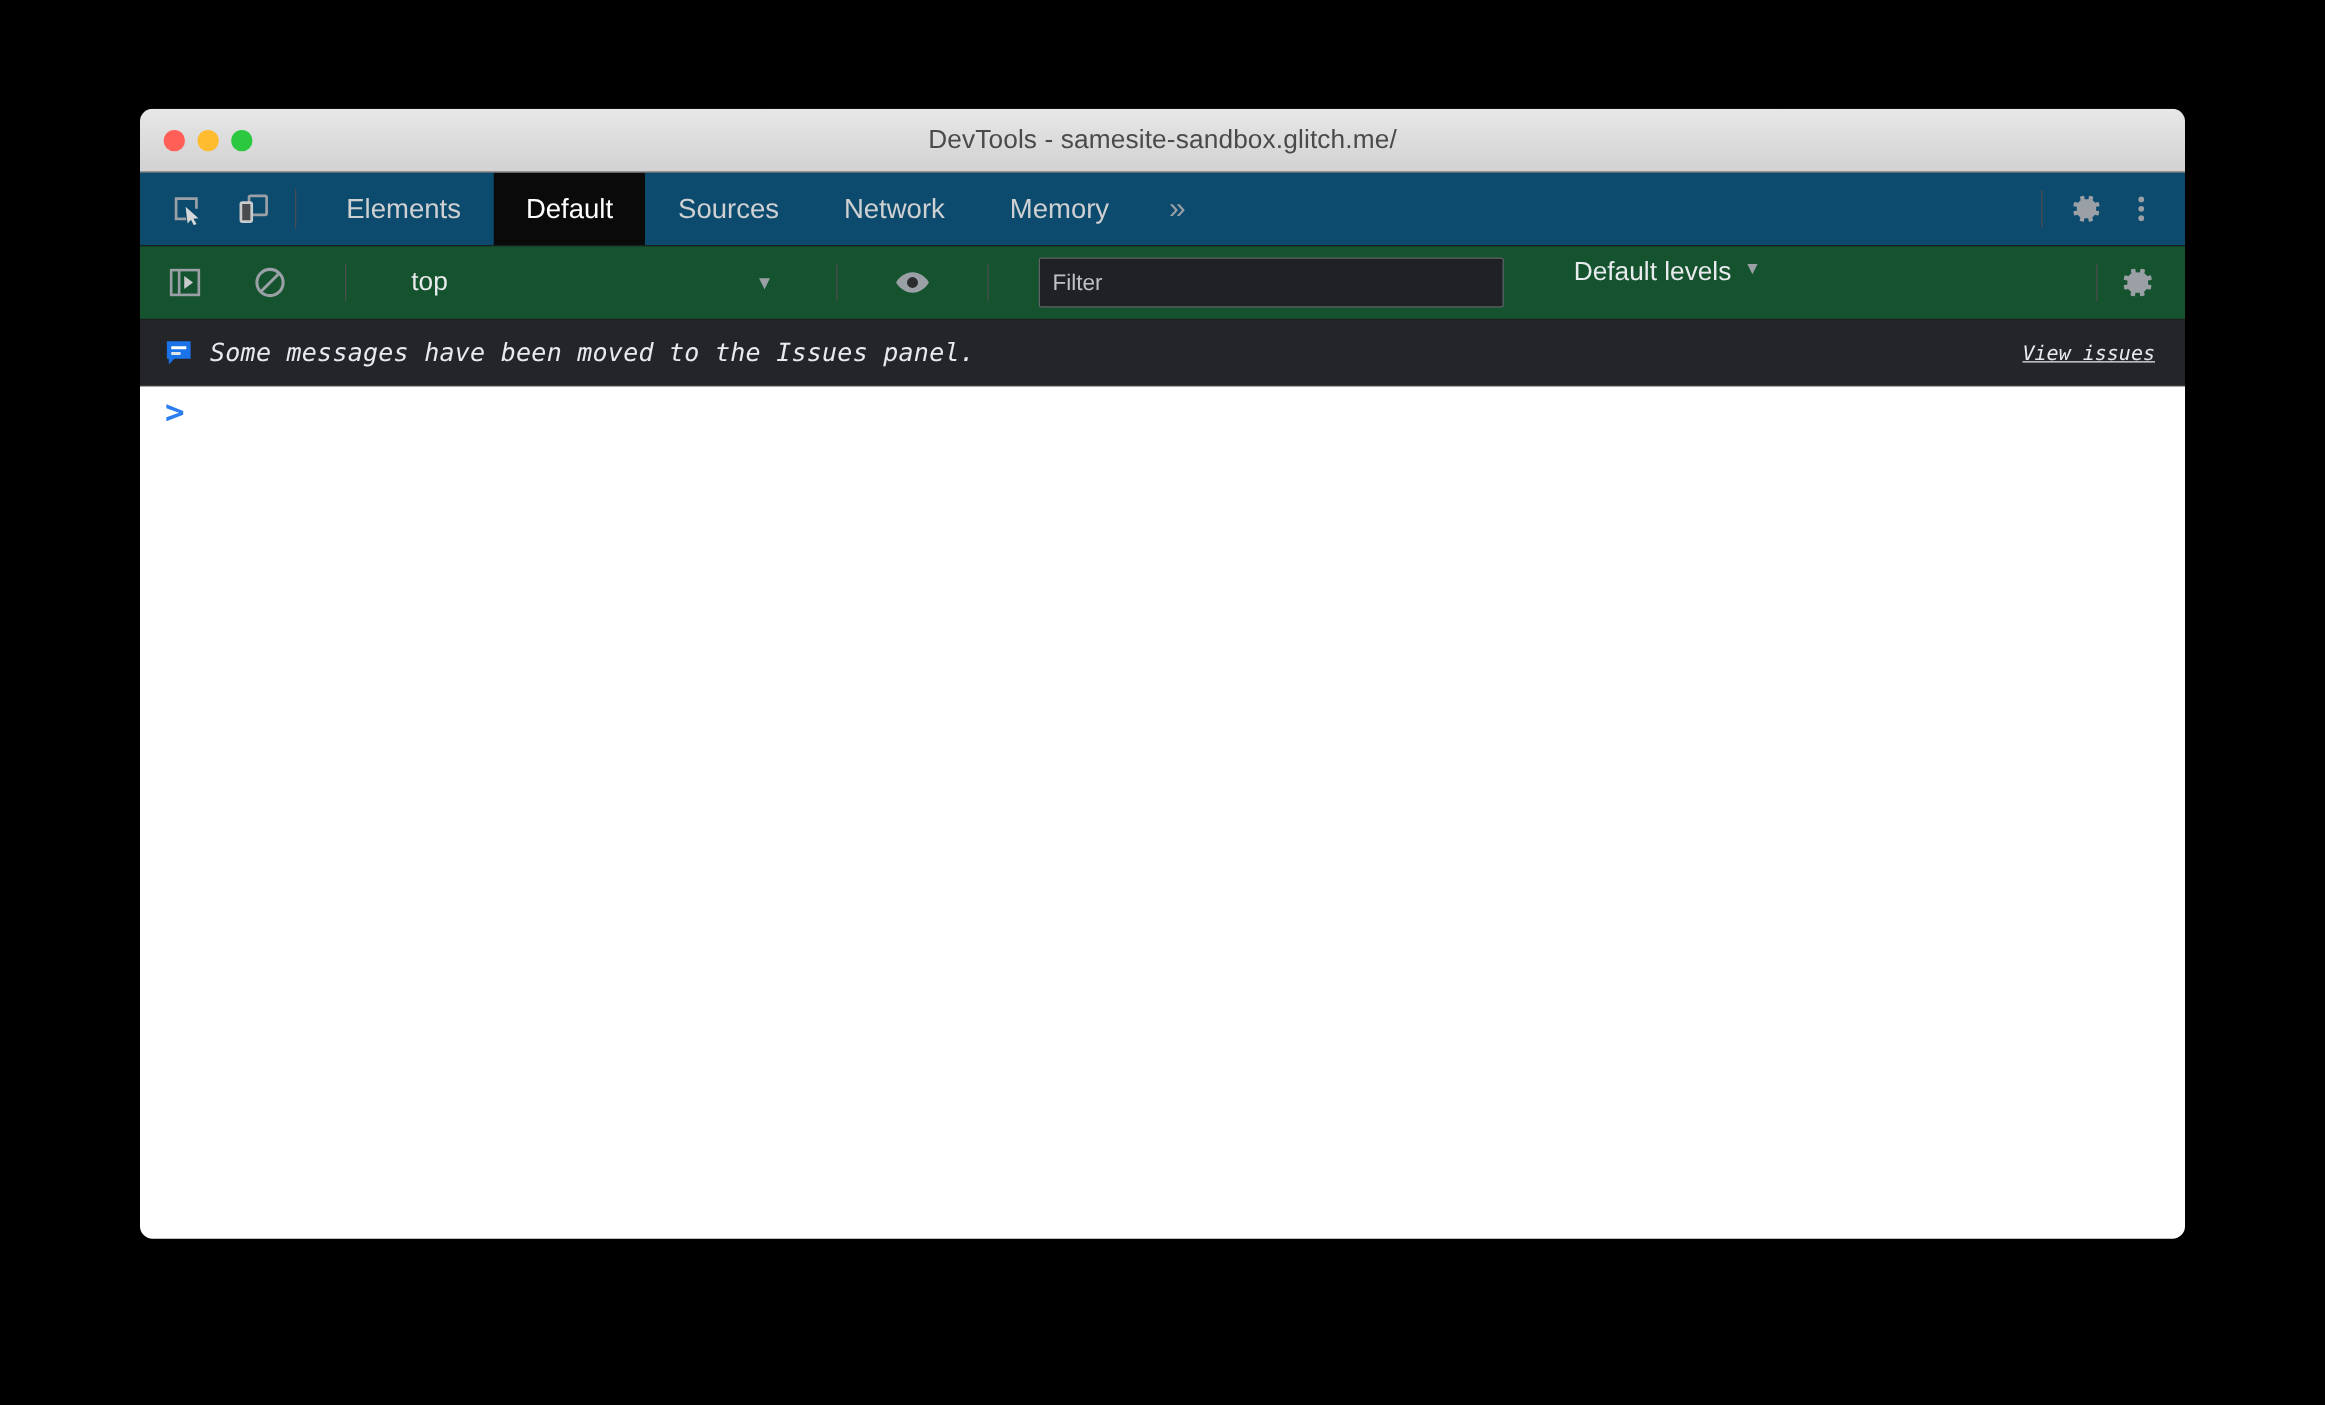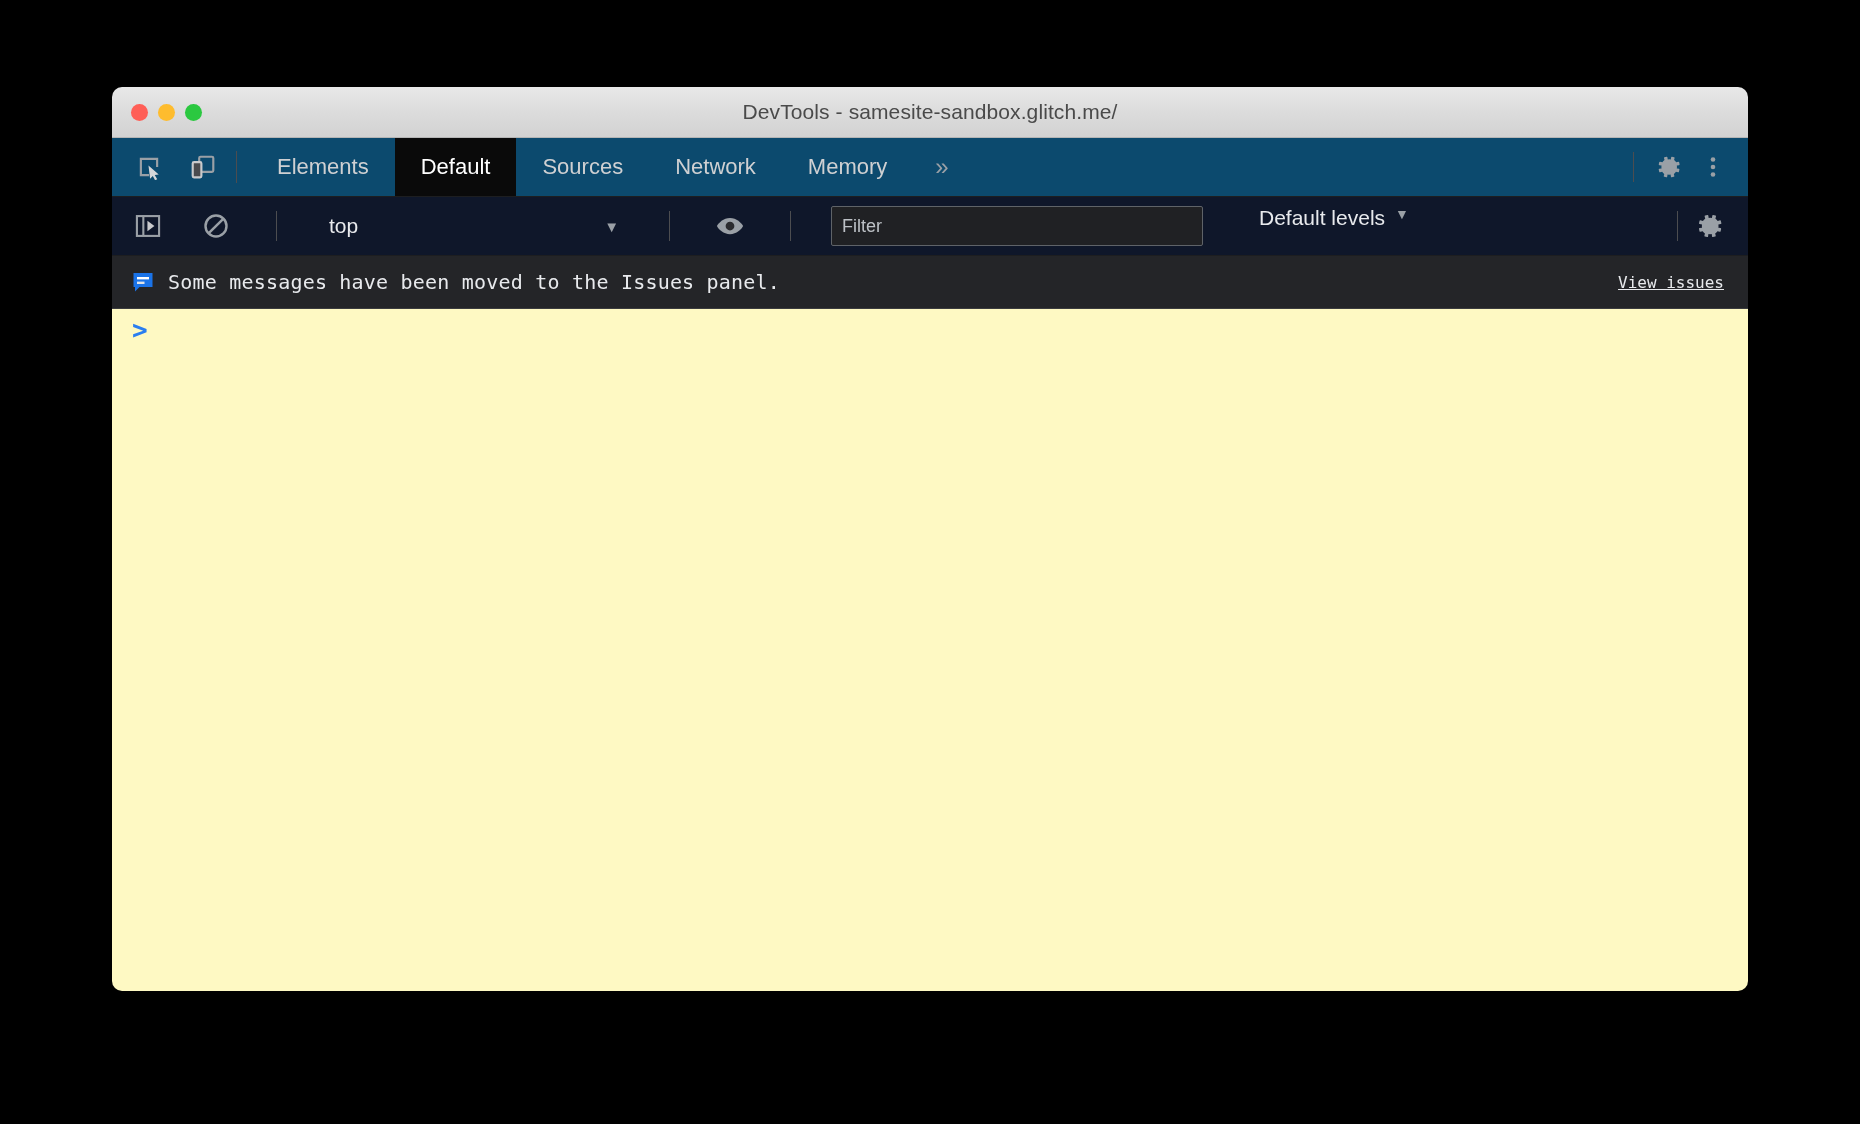--- a/index.html
+++ b/index.html
@@ -129,21 +129,21 @@
   .tb-rsep {
     width: 1px;
     background: #4c4d50;
     height: 30px;
     margin: 0 10px;
   }
 
   
   .consolebar {
     height: 58px;
-    background: #0f172a;
+    background: #14532d;
     display: flex;
     align-items: center;
     border-bottom: 1px solid #1d1e20;
     padding-left: 16px;
     gap: 28px;
   }
   .cb-iconbtn {
     width: 40px;
     height: 40px;
     display: flex;
@@ -199,23 +199,24 @@
   .levels .caret { font-size: 14px; margin-left: 10px; }
   .consolebar-spacer { flex: 1; }
   .consolebar-right {
     display: flex;
     align-items: center;
     padding-right: 18px;
   }
 
   
   .console-body {
-    background: #fef9c3;
+    background: #ffffff;
     height: 738px;
     position: relative;
+    font-style: italic;
   }
   .msg-row {
     display: flex;
     align-items: center;
     height: 52px;
     padding: 0 24px 0 18px;
     border-bottom: 1px solid #3b3c3f;
     background: #242528;
   }
   .msg-icon {

